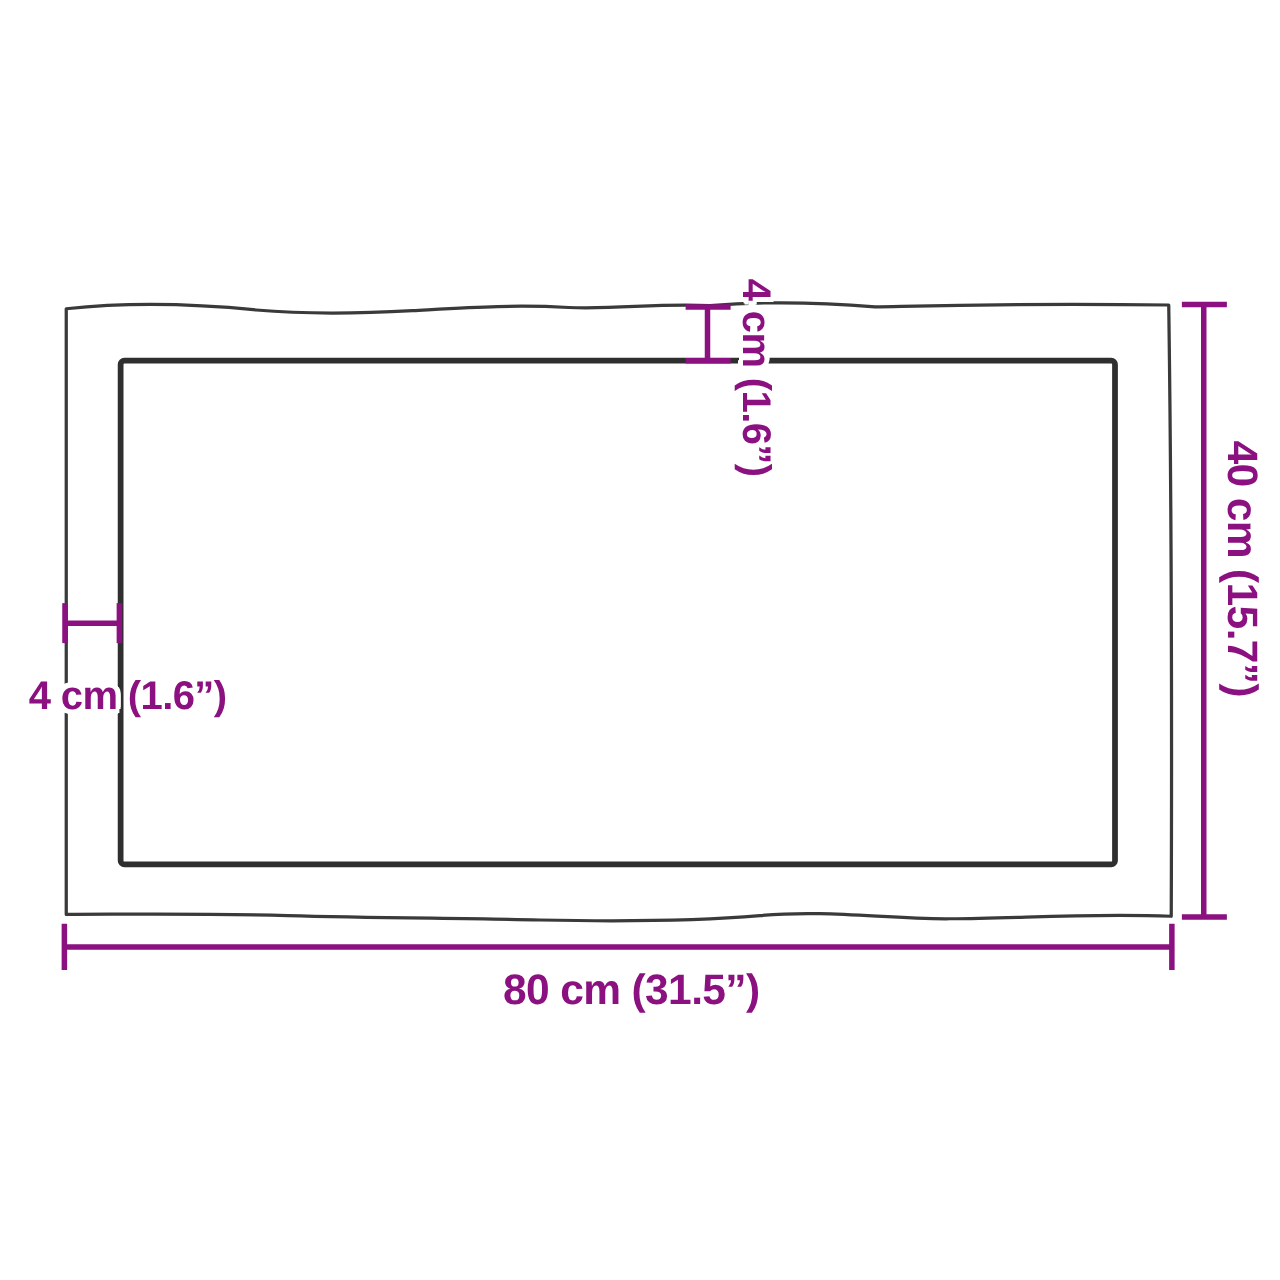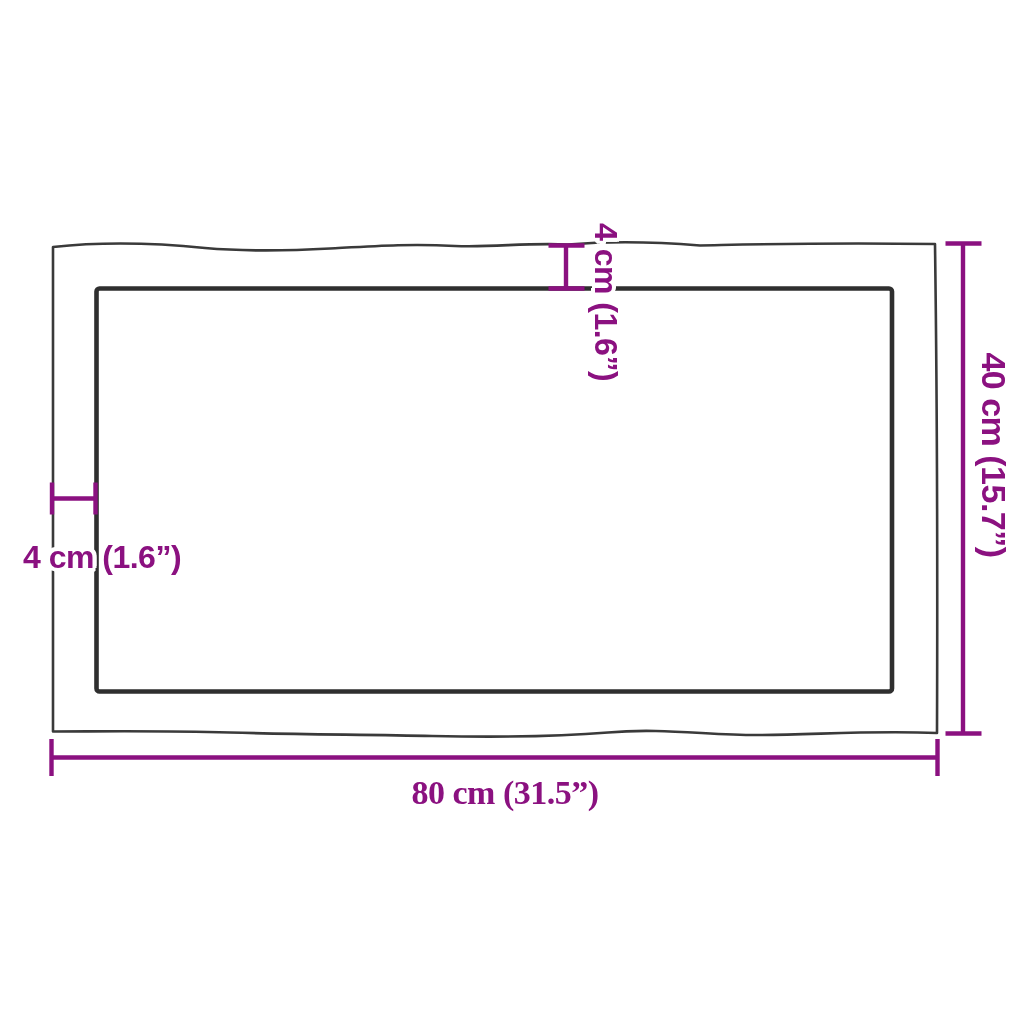--- a/index.html
+++ b/index.html
@@ -88,21 +88,21 @@
       <path d="M95.5 482.5 V514.5"></path>
     </g>
 
     <g stroke-width="4.4" fill="none" stroke="#8B1180">
       <path d="M566 245.5 V288.5"></path>
       <path d="M548.5 245.5 H584.5"></path>
       <path d="M548.5 288.5 H584.5"></path>
     </g>
   </svg>
 
-  <div class="dim-label big" style="left:505px; top:793px;font-family:Liberation Serif, serif;">80 cm (31.5”)</div>
+  <div class="dim-label big" style="left:505px; top:793px;">80 cm (31.5”)</div>
 
   <div class="dim-label big rot90" style="left:993px; top:455px;">40 cm (15.7”)</div>
 
   <div class="dim-label small halo" style="left:102px; top:557px;">4 cm (1.6”)</div>
 
   <div class="dim-label small rot90 halo" style="left:605px; top:302px;">4 cm (1.6”)</div>
 
 </div>
 
 </body></html>

